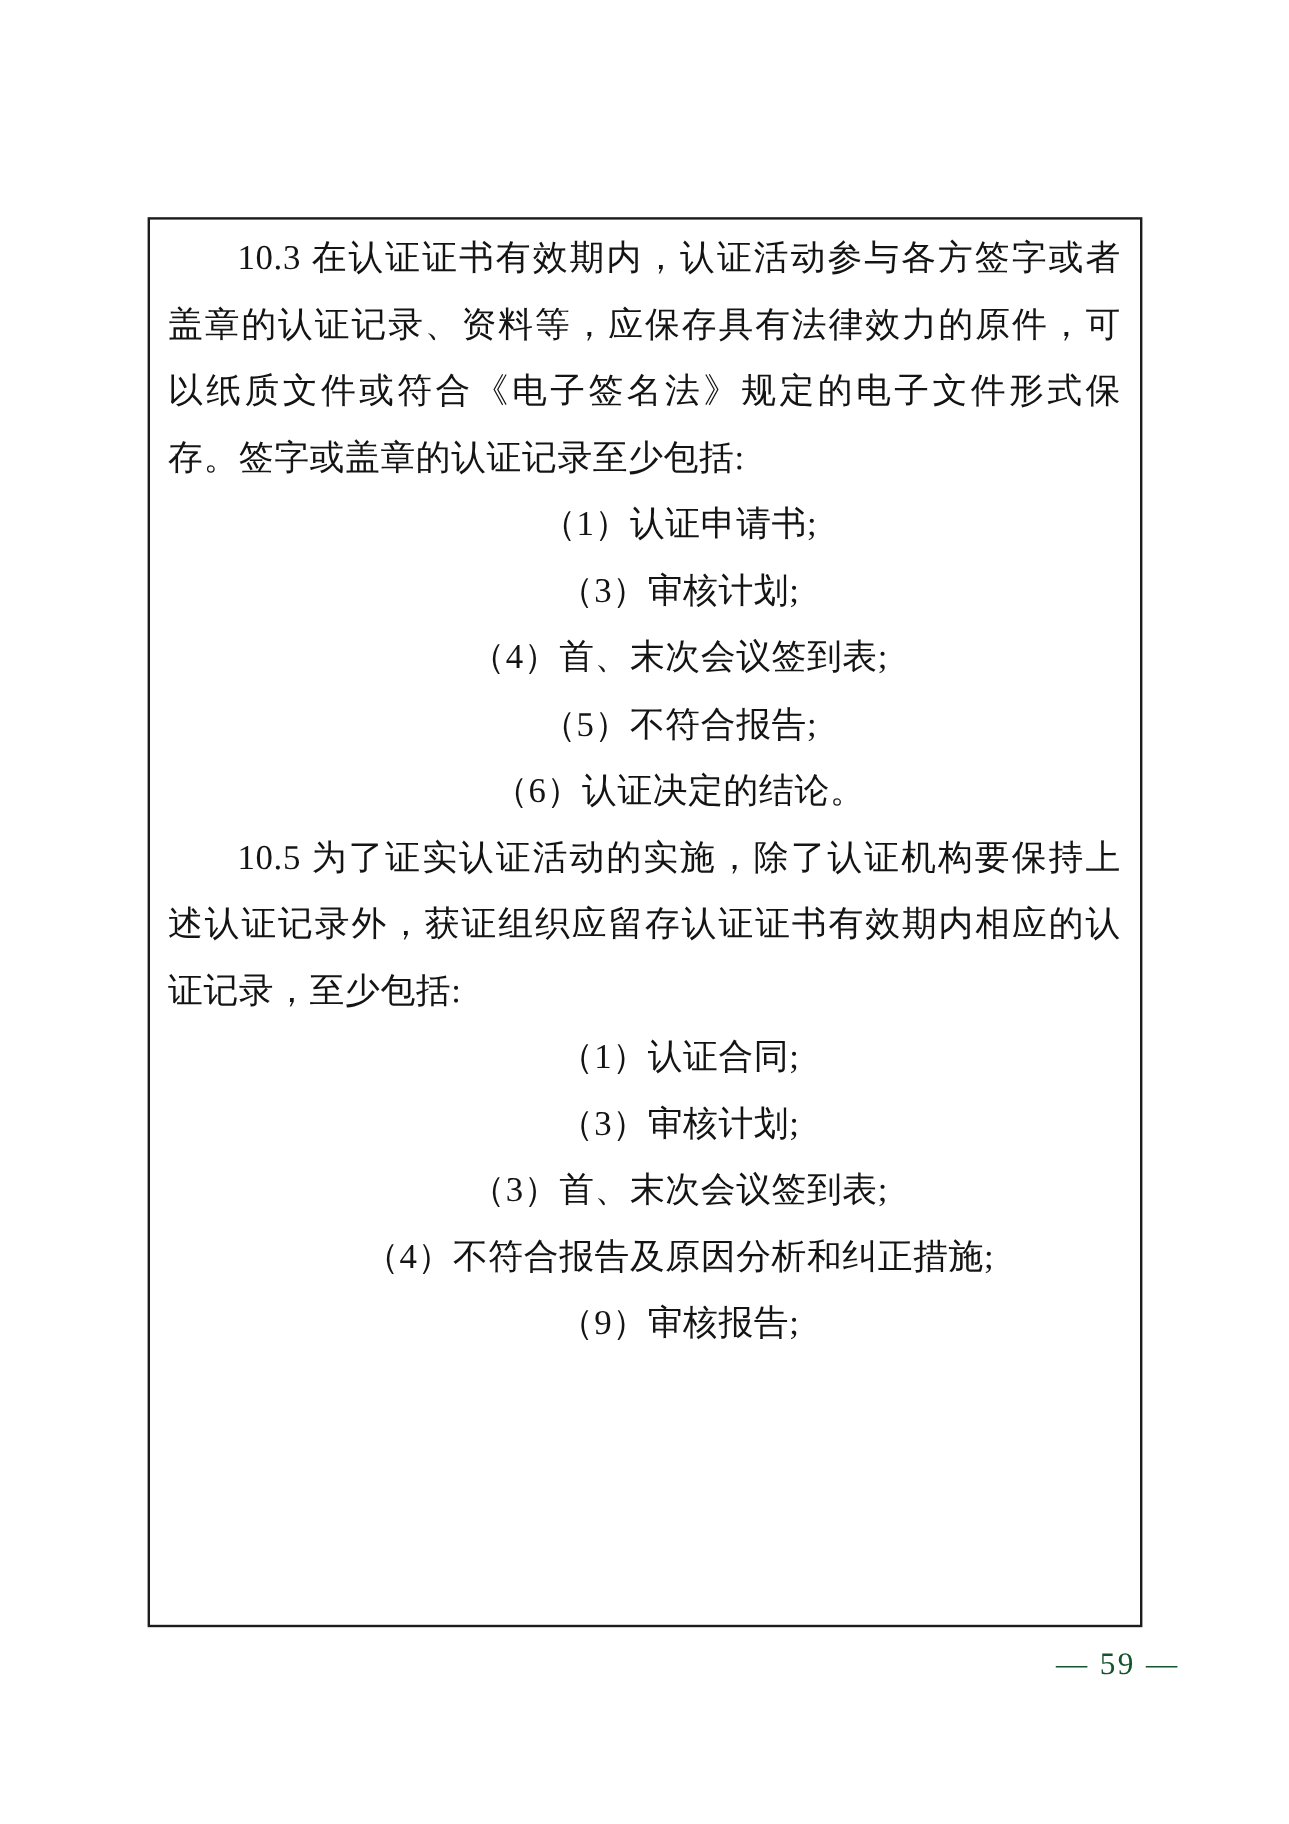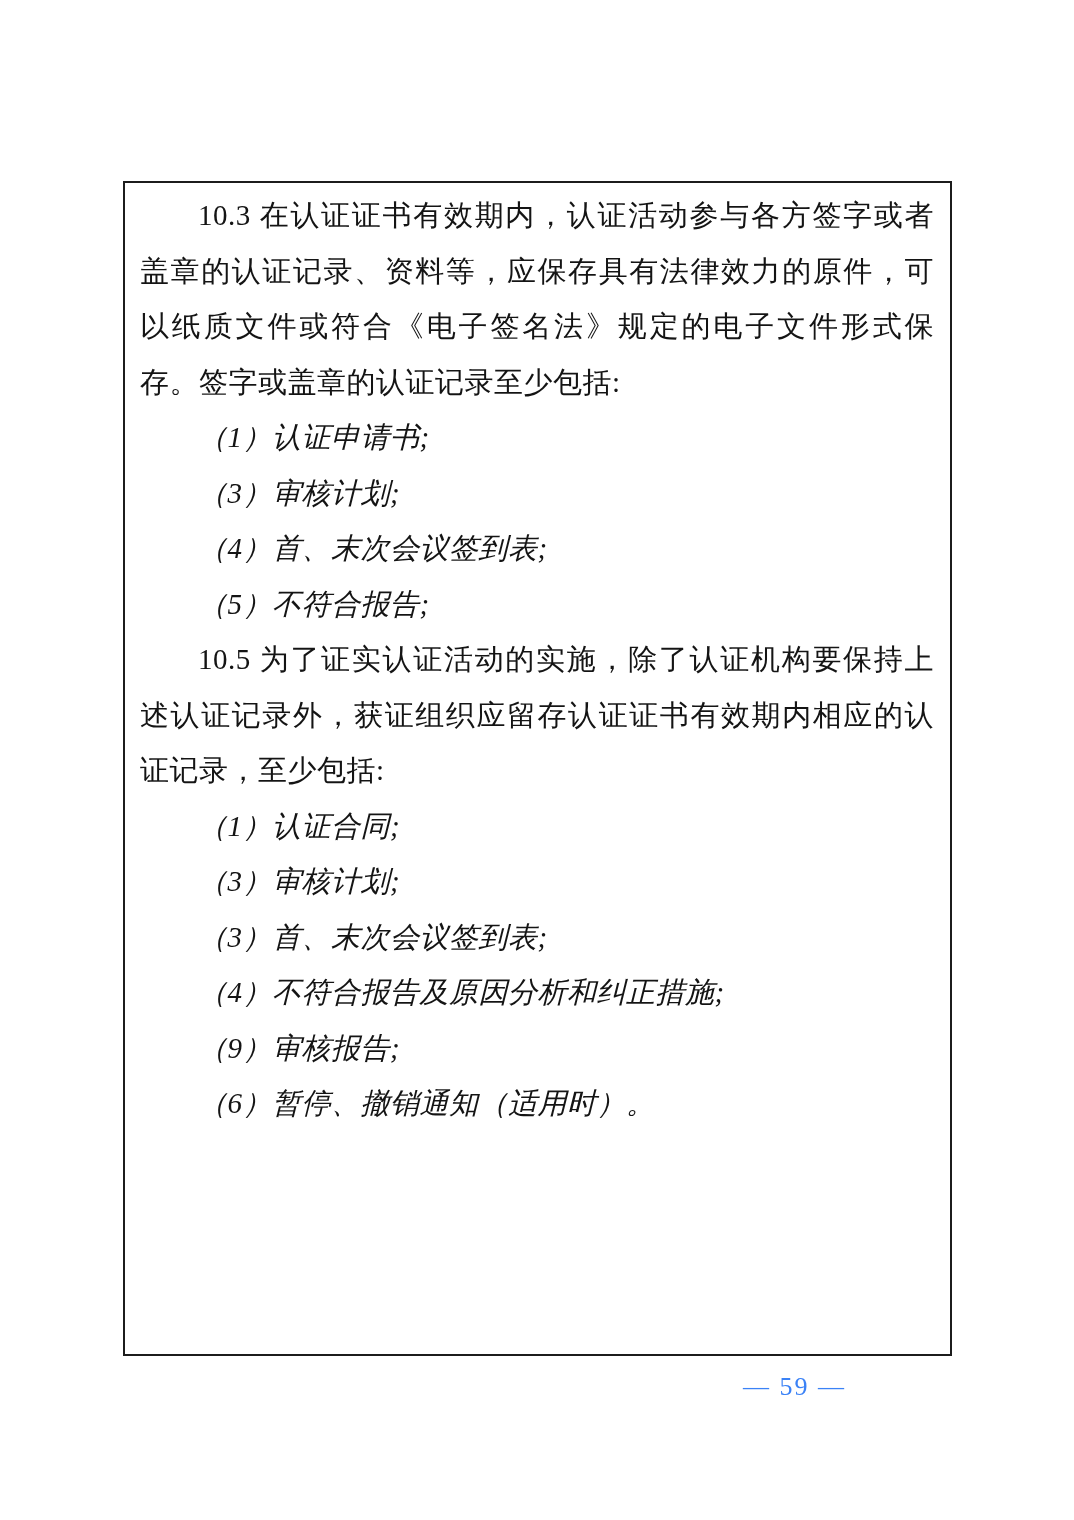--- a/index.html
+++ b/index.html
@@ -30,57 +30,56 @@
     margin: 0;
     font-size: 29px;
     line-height: 55.5px;
     text-align: justify;
     text-justify: inter-character;
     text-indent: 2em;
     letter-spacing: 0.5px;
     color: #141414;
   }
   .list-item {
-    text-align: left;
-    font-style: italic;
+    text-align: center;
   }
   .page-footer {
     position: absolute;
     top: 1372px;
     left: 743px;
     width: 240px;
-    text-align: left;
+    text-align: right;
     font-size: 26px;
-    color: #3b82f6;
+    color: #14532d;
     letter-spacing: 2px;
   }
 </style>
 </head>
 <body>
 
 <div class="page">
 
   <div class="content-box">
 
     <p class="para">10.3 在认证证书有效期内，认证活动参与各方签字或者盖章的认证记录、资料等，应保存具有法律效力的原件，可以纸质文件或符合《电子签名法》规定的电子文件形式保存。签字或盖章的认证记录至少包括:</p>
 
     <p class="para list-item">（1）认证申请书;</p>
     <p class="para list-item">（3）审核计划;</p>
     <p class="para list-item">（4）首、末次会议签到表;</p>
     <p class="para list-item">（5）不符合报告;</p>
+    <p class="para list-item">（6）认证决定的结论。</p>
 
 
     <p class="para">10.5 为了证实认证活动的实施，除了认证机构要保持上述认证记录外，获证组织应留存认证证书有效期内相应的认证记录，至少包括:</p>
 
     <p class="para list-item">（1）认证合同;</p>
     <p class="para list-item">（3）审核计划;</p>
     <p class="para list-item">（3）首、末次会议签到表;</p>
     <p class="para list-item">（4）不符合报告及原因分析和纠正措施;</p>
     <p class="para list-item">（9）审核报告;</p>
-    <p class="para list-item">（6）暂停、撤销通知（适用时）。</p>
 
   </div>
 
   <div class="page-footer">
     <span>— 59 —</span>
   </div>
 
 </div>
 
 </body></html>

